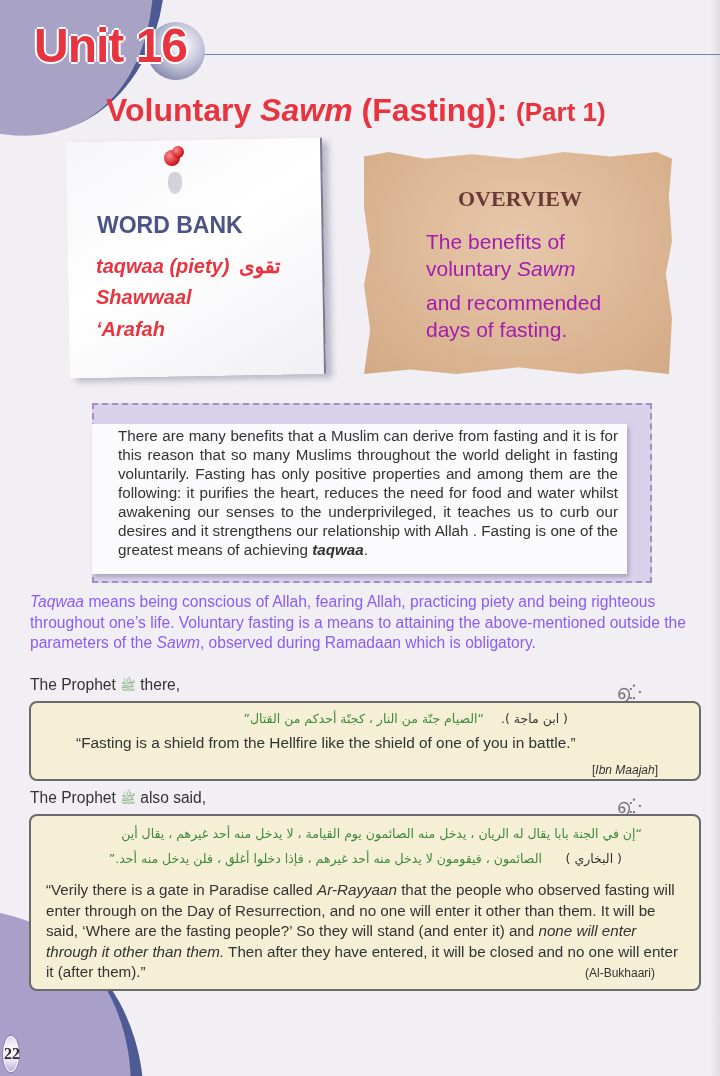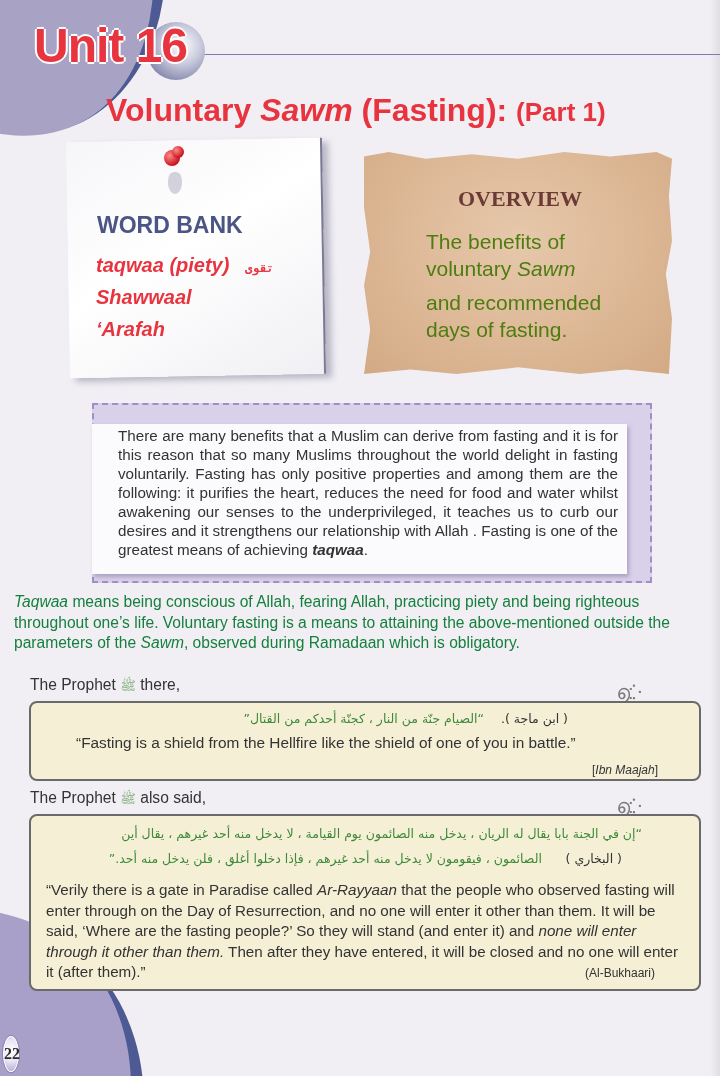--- a/index.html
+++ b/index.html
@@ -85,37 +85,37 @@
   .wb-title {
     position: absolute; left: 97px; top: 212px;
     font-size: 23px; font-weight: bold; color: #4a5585;
   }
   .wb-item {
     position: absolute; left: 96px;
     font-size: 20px; font-weight: bold; font-style: italic; color: #e8343f;
     white-space: nowrap;
   }
   .wb-item .gloss { font-weight: bold; margin-top: 24px; }
-  .wb-item .arabic { font-style: normal; font-size: 12px; margin-left: 10px; font-family: Liberation Mono, monospace; }
+  .wb-item .arabic { font-style: normal; font-size: 20px; margin-left: 4px; font-family: Liberation Serif, serif; }
 
   
   .parchment {
     position: absolute; left: 364px; top: 152px;
     width: 308px; height: 222px;
     background: radial-gradient(ellipse at 50% 40%, #e6c8ab 0%, #ddb896 55%, #d2a984 100%);
     clip-path: polygon(0% 2%, 8% 0%, 20% 3%, 35% 1%, 50% 3%, 65% 0%, 80% 2%, 95% 0%, 100% 3%, 99% 20%, 100% 40%, 98% 55%, 100% 75%, 99% 100%, 85% 98%, 70% 100%, 50% 97%, 30% 100%, 15% 98%, 0% 100%, 2% 80%, 0% 60%, 2% 45%, 0% 25%);
   }
   .ov-title {
     position: absolute; left: 458px; top: 186px;
     font-family: "Liberation Serif", serif;
     font-size: 22px; font-weight: bold; color: #6b3a36;
   }
   .ov-text {
     position: absolute; left: 426px;
-    font-size: 21px; color: #4d7c0f; white-space: nowrap;
+    font-size: 21px; color: #a21caf; white-space: nowrap;
   }
   .ov-text i { font-style: italic; }
 
   
   .dash-box {
     position: absolute; left: 92px; top: 403px;
     width: 560px; height: 180px;
     border: 2px dashed #9f8fc4;
     background: #d9d0ea;
   }
@@ -125,22 +125,22 @@
     background: #fbfafc;
     box-shadow: 2px 3px 4px rgba(90,80,120,0.35);
   }
   .intro-text {
     position: absolute; left: 118px; top: 426px; width: 500px;
     font-size: 15.2px; line-height: 19px; color: #333; text-align: justify;
   }
   .intro-text b { font-style: italic; }
 
   .body-para {
-    position: absolute; left: 14px; top: 592px; width: 672px;
-    font-size: 15.6px; line-height: 20.5px; color: #15803d;
+    position: absolute; left: 30px; top: 592px; width: 672px;
+    font-size: 15.6px; line-height: 20.5px; color: #8b5cf6;
   }
   .body-para i { font-style: italic; }
 
   .prophet-line {
     position: absolute; left: 30px; font-size: 15.6px; color: #333;
     white-space: nowrap;
   }
   .saw-icon { color: #76a86e; font-size: 13px; }
 
   .ornament {

